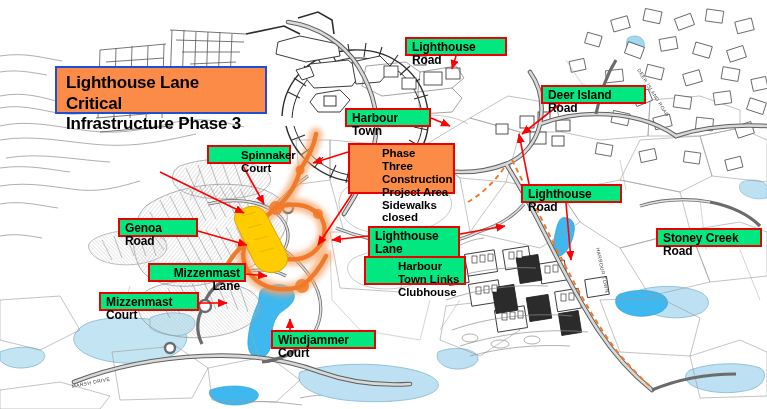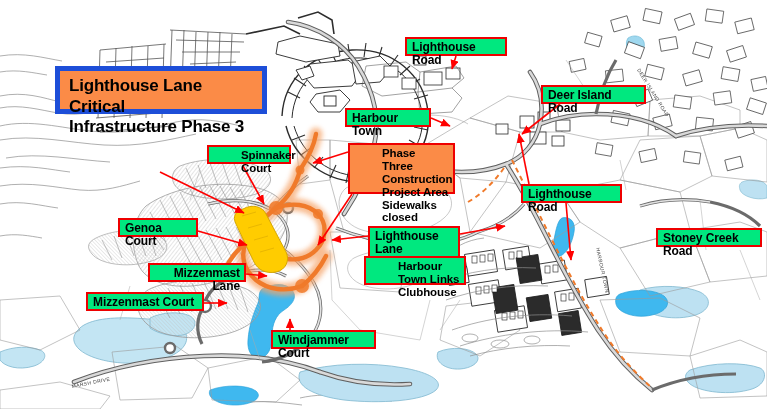--- a/index.html
+++ b/index.html
@@ -18,21 +18,21 @@
     letter-spacing:-0.1px;
     box-sizing:border-box;
     white-space:pre-line;
     padding:2px 4px 2px 5px;
     z-index:40;
   }
   .callout.green{background:#00e87f;}
   .callout.orange{background:#fb8b47;}
   .callout.title{
     background:#fb8b47;
-    border:5px solid #1d4ed8;
+    border:2px solid #1d4ed8;
     font-size:17px;
     line-height:1.22;
     padding:5px 8px 6px 9px;
     letter-spacing:-0.2px;
     z-index:50;
   }
   .callout.sm{font-size:11.5px;padding-left:32px;}
   .callout.md{font-size:12px;}
   .leader{position:absolute;left:0;top:0;width:767px;height:409px;z-index:35;pointer-events:none;}
   .maptext{font-family:"Liberation Sans",sans-serif;fill:#444;font-size:5px;letter-spacing:0.4px;}
@@ -482,28 +482,28 @@
   <div class="callout orange sm" style="left:348px;top:143px;width:107px;height:51px;">Phase Three
 Construction
 Project Area
 Sidewalks closed</div>
 
   <div class="callout green sm" style="left:207px;top:145px;width:84px;height:19px;">Spinnaker Court</div>
 
 
   <div class="callout green md" style="left:521px;top:184px;width:101px;height:19px;">Lighthouse Road</div>
 
-  <div class="callout green md" style="left:118px;top:218px;width:80px;height:19px;">Genoa Court</div>
+  <div class="callout green md" style="left:118px;top:218px;width:80px;height:19px;">Genoa Road</div>
 
   <div class="callout green md" style="left:368px;top:226px;width:92px;height:35px;">Lighthouse Lane</div>
 
   <div class="callout green md" style="left:656px;top:228px;width:106px;height:19px;">Stoney Creek Road</div>
 
   <div class="callout green sm" style="left:364px;top:256px;width:102px;height:29px;">Harbour Town Links
 Clubhouse</div>
 
   <div class="callout green md" style="left:148px;top:263px;width:98px;height:19px;text-align:right;">Mizzenmast Lane</div>
 
-  <div class="callout green md" style="left:86px;top:292px;width:118px;height:19px;">Mizzenmast Court</div>
+  <div class="callout green md" style="left:99px;top:292px;width:100px;height:19px;">Mizzenmast Court</div>
 
   <div class="callout green md" style="left:271px;top:330px;width:105px;height:19px;">Windjammer Court</div>
 
 </div>
 
 </body></html>

